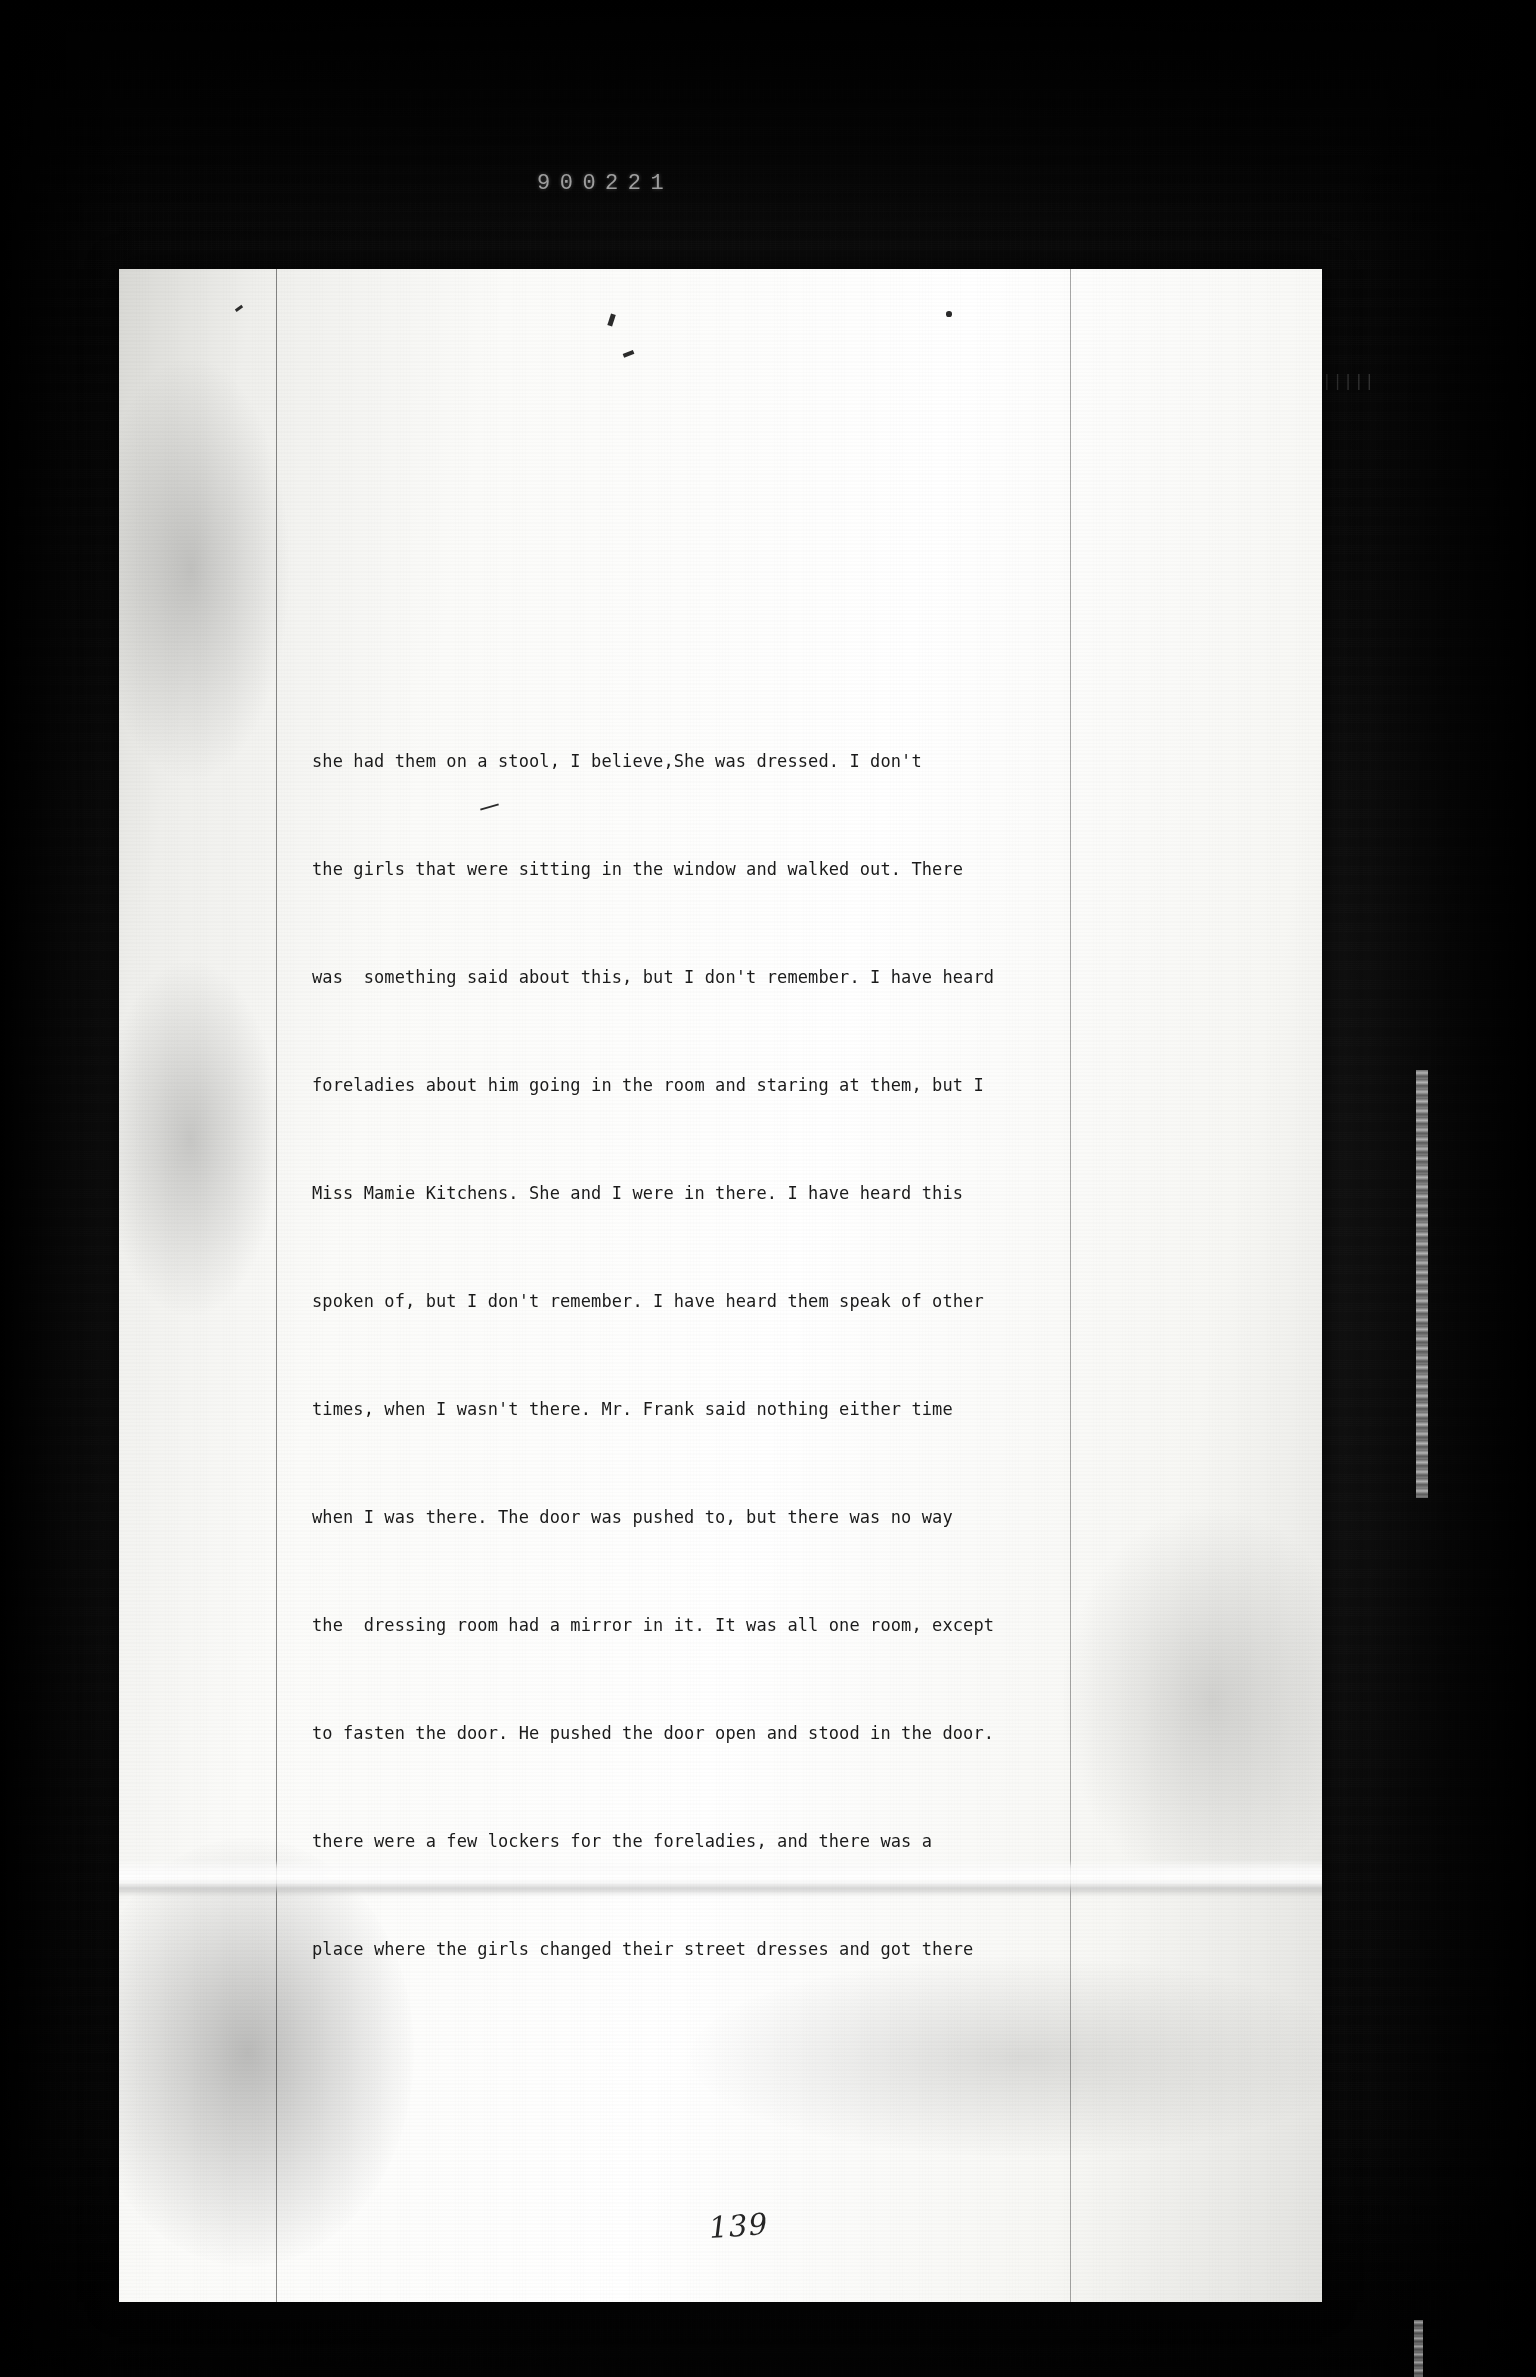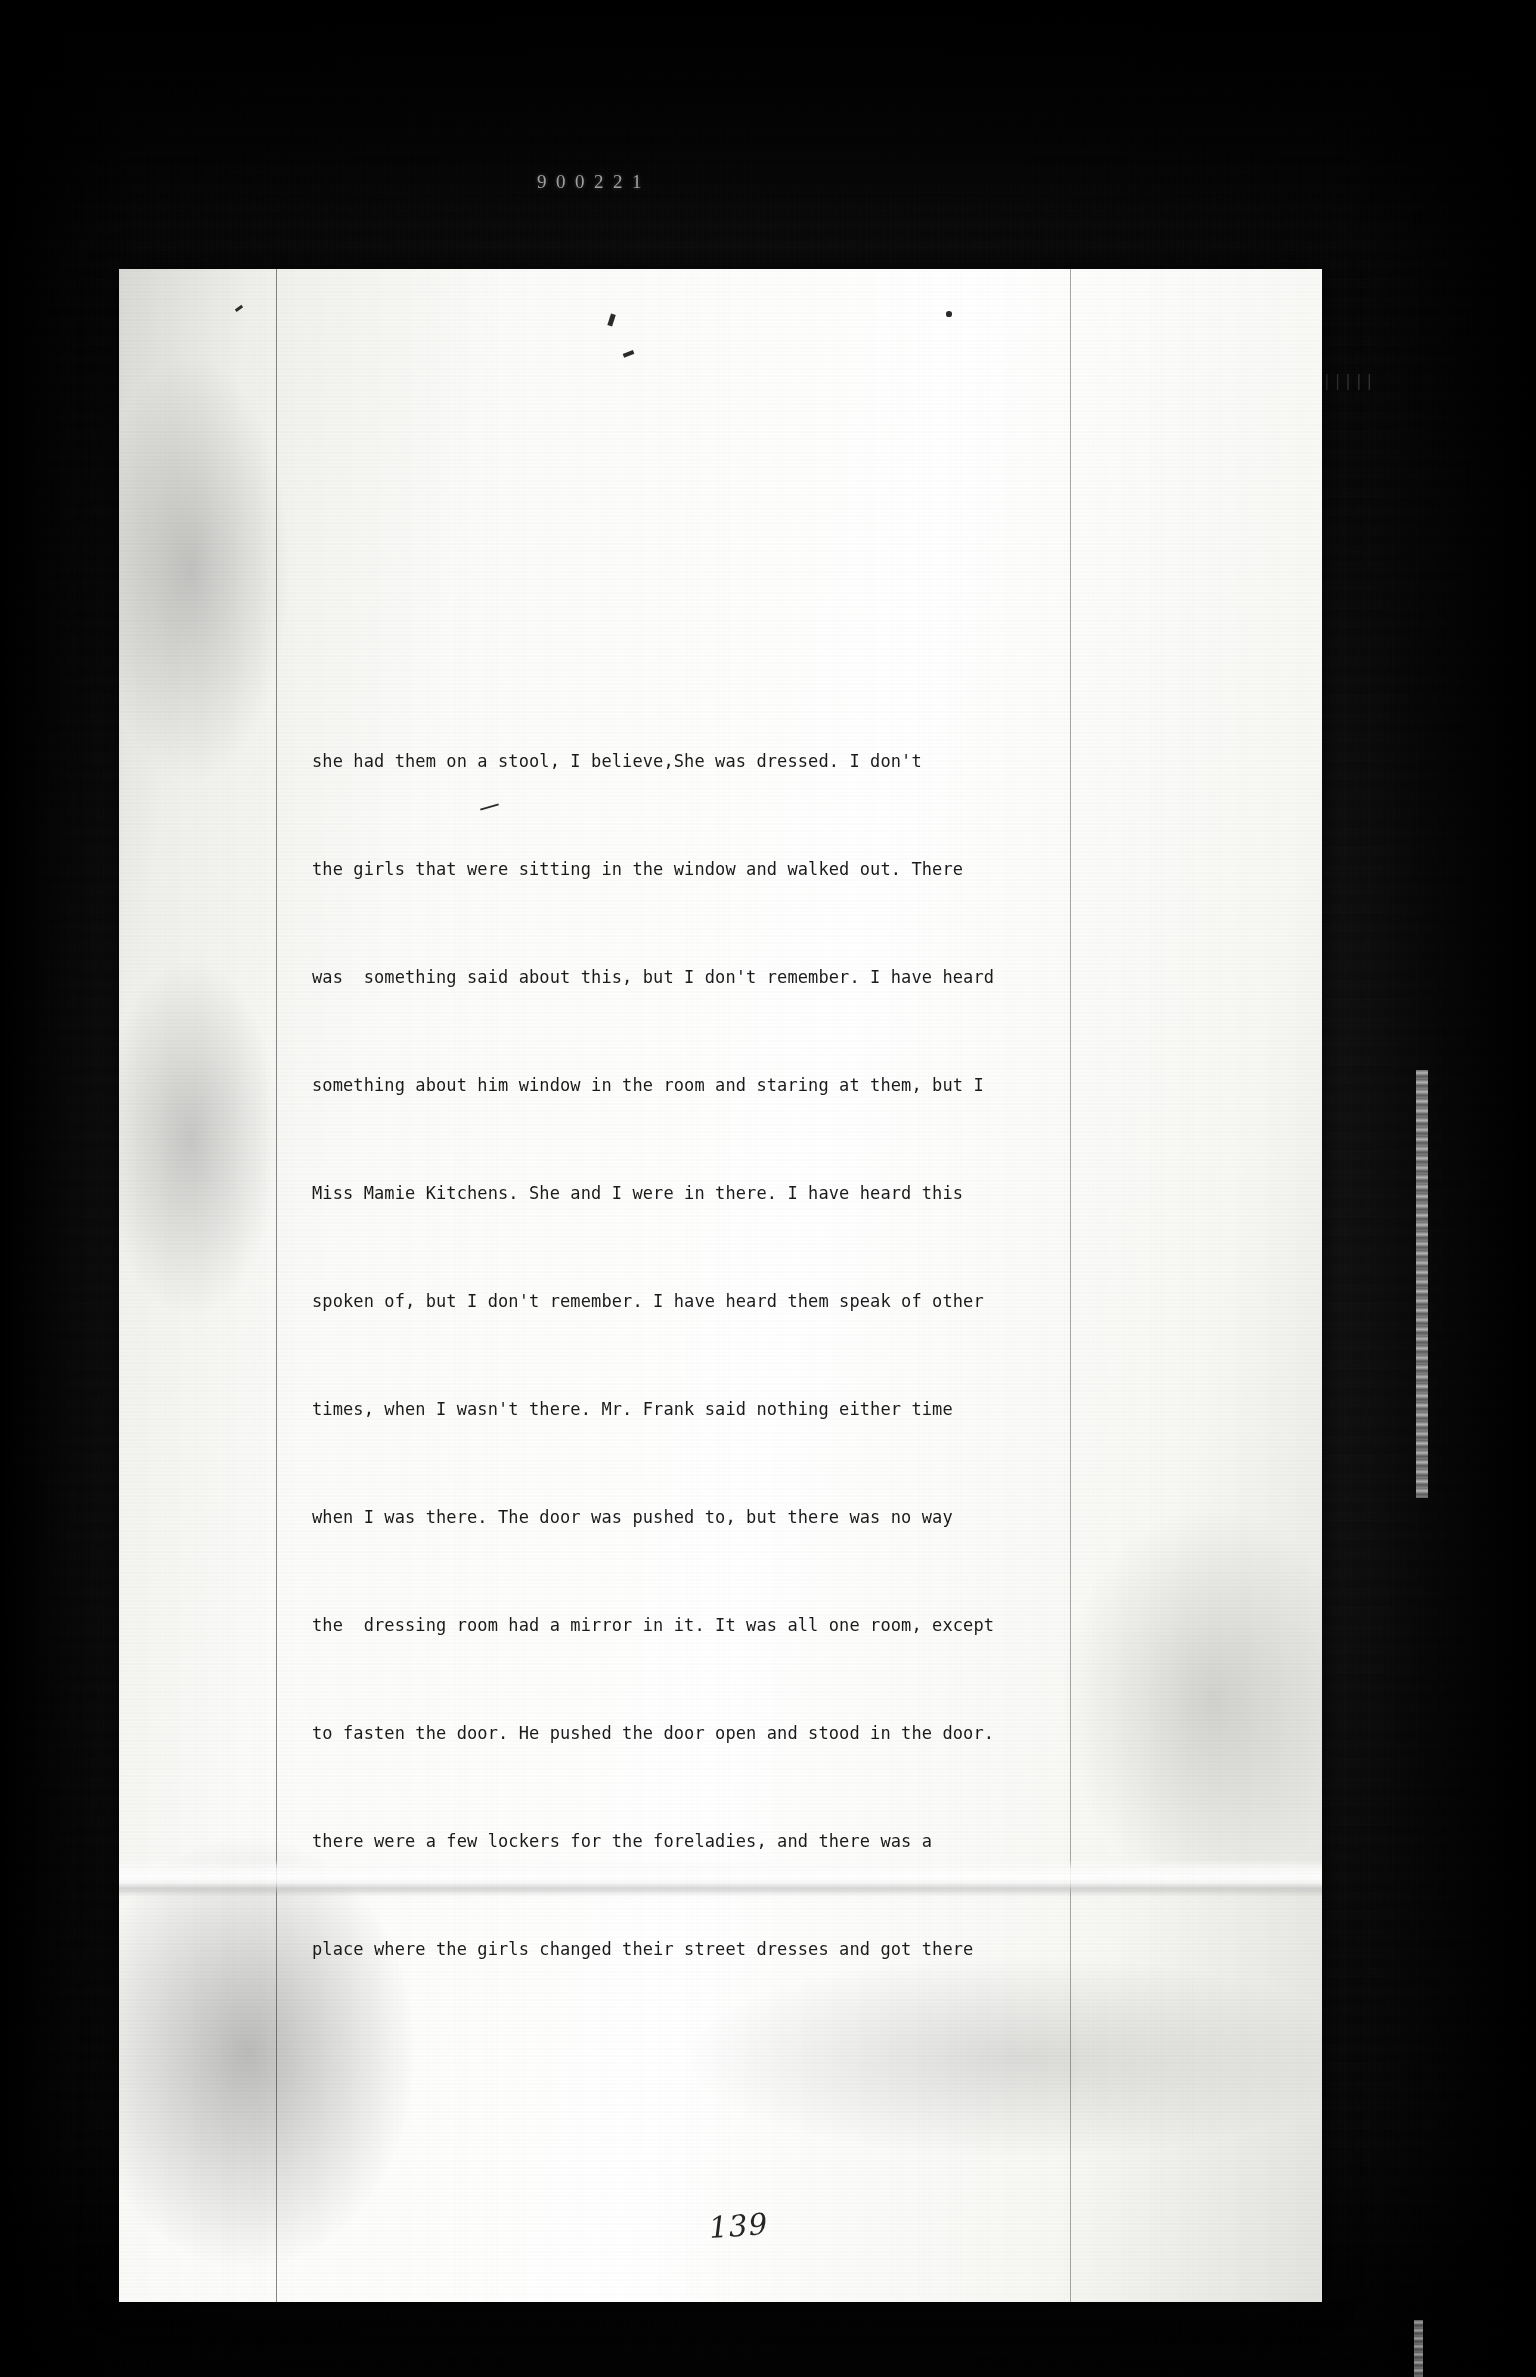--- a/index.html
+++ b/index.html
@@ -51,22 +51,22 @@
     right: 0; top: 0; bottom: 0; width: 200px;
     background: linear-gradient(270deg, #000 0%, rgba(0,0,0,0.4) 60%, rgba(0,0,0,0) 100%);
   }
 
   
   .frame-number {
     position: absolute;
     left: 537px;
     top: 171px;
     width: 257px;
-    font-family: Liberation Serif, serif;
-    font-size: 19px;
+    font-family: Liberation Mono, monospace;
+    font-size: 22px;
     letter-spacing: 9.5px;
     color: #b9b9b9;
     text-shadow: 0 0 3.8px rgba(255,255,255,0.35), 1px 1px 0 rgba(0,0,0,0.6);
     filter: blur(0.3px);
     opacity: 0.85;
     white-space: nowrap;
   }
 
   
   .page {
@@ -233,21 +233,21 @@
   <div class="fleck" style="left:827px; top:42px; width:5.7px; height:5.7px; border-radius:50%;"></div>
   <div class="fleck" style="left:361px; top:537px; width:19px; height:1.9px; transform:rotate(-16deg);"></div>
 
   <div class="streak"></div>
   <div class="streak2"></div>
 
   <div class="typescript">
     <span class="ln">she had them on a stool, I believe,She was dressed. I don't</span>
     <span class="ln">the girls that were sitting in the window and walked out. There</span>
     <span class="ln">was  something said about this, but I don't remember. I have heard</span>
-    <span class="ln">something about him window in the room and staring at them, but I</span>
+    <span class="ln">foreladies about him going in the room and staring at them, but I</span>
     <span class="ln">Miss Mamie Kitchens. She and I were in there. I have heard this</span>
     <span class="ln">spoken of, but I don't remember. I have heard them speak of other</span>
     <span class="ln">times, when I wasn't there. Mr. Frank said nothing either time</span>
     <span class="ln">when I was there. The door was pushed to, but there was no way</span>
     <span class="ln">the  dressing room had a mirror in it. It was all one room, except</span>
     <span class="ln">to fasten the door. He pushed the door open and stood in the door.</span>
     <span class="ln">there were a few lockers for the foreladies, and there was a</span>
     <span class="ln">place where the girls changed their street dresses and got there</span>
     
     

